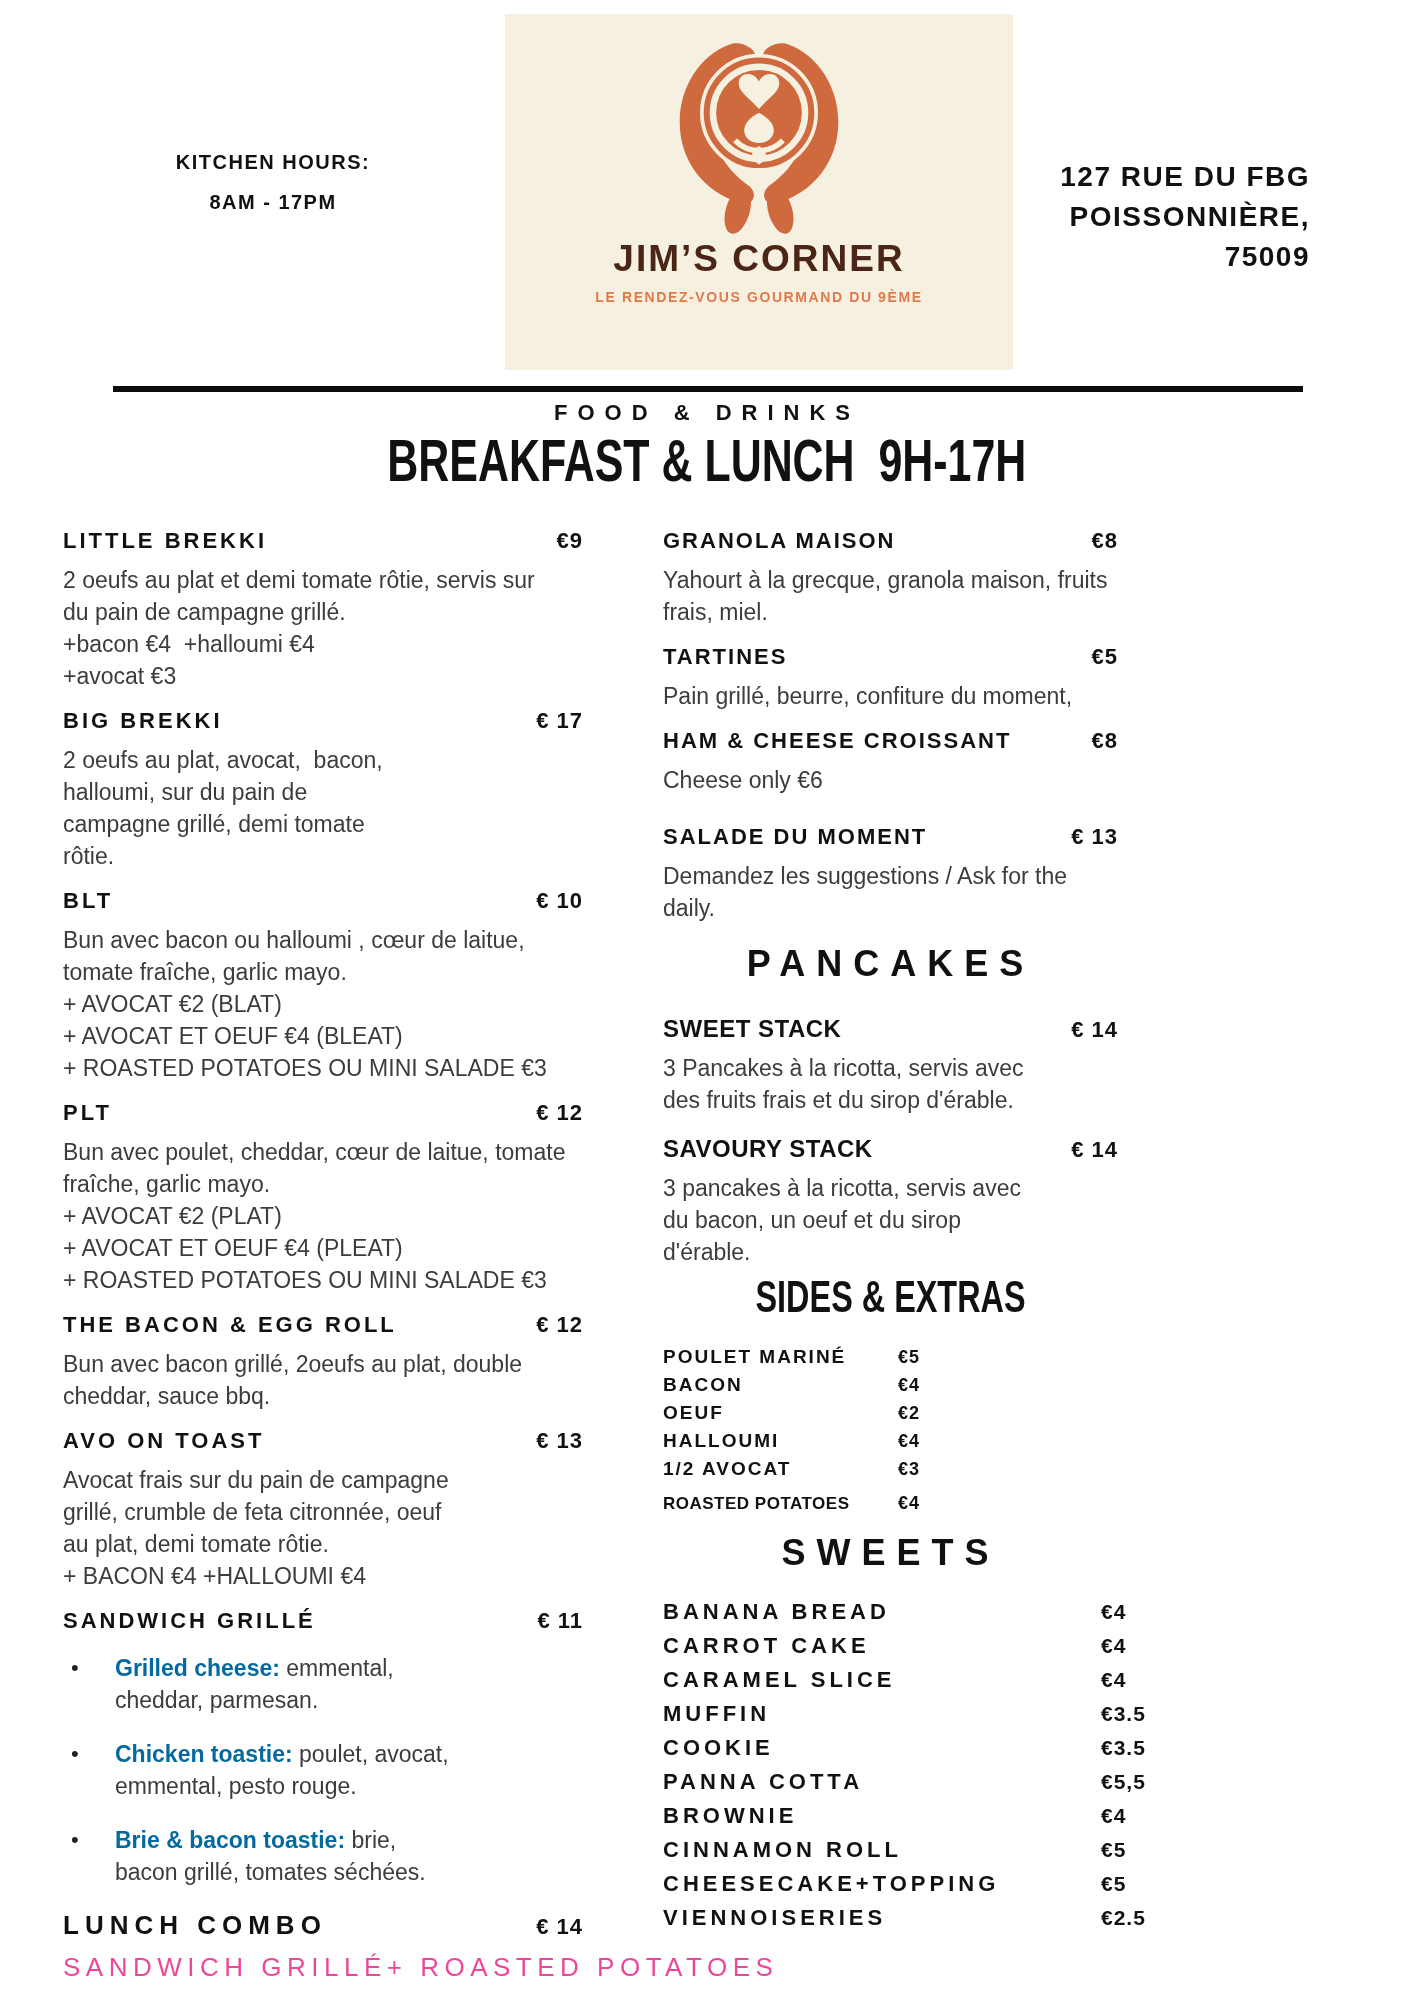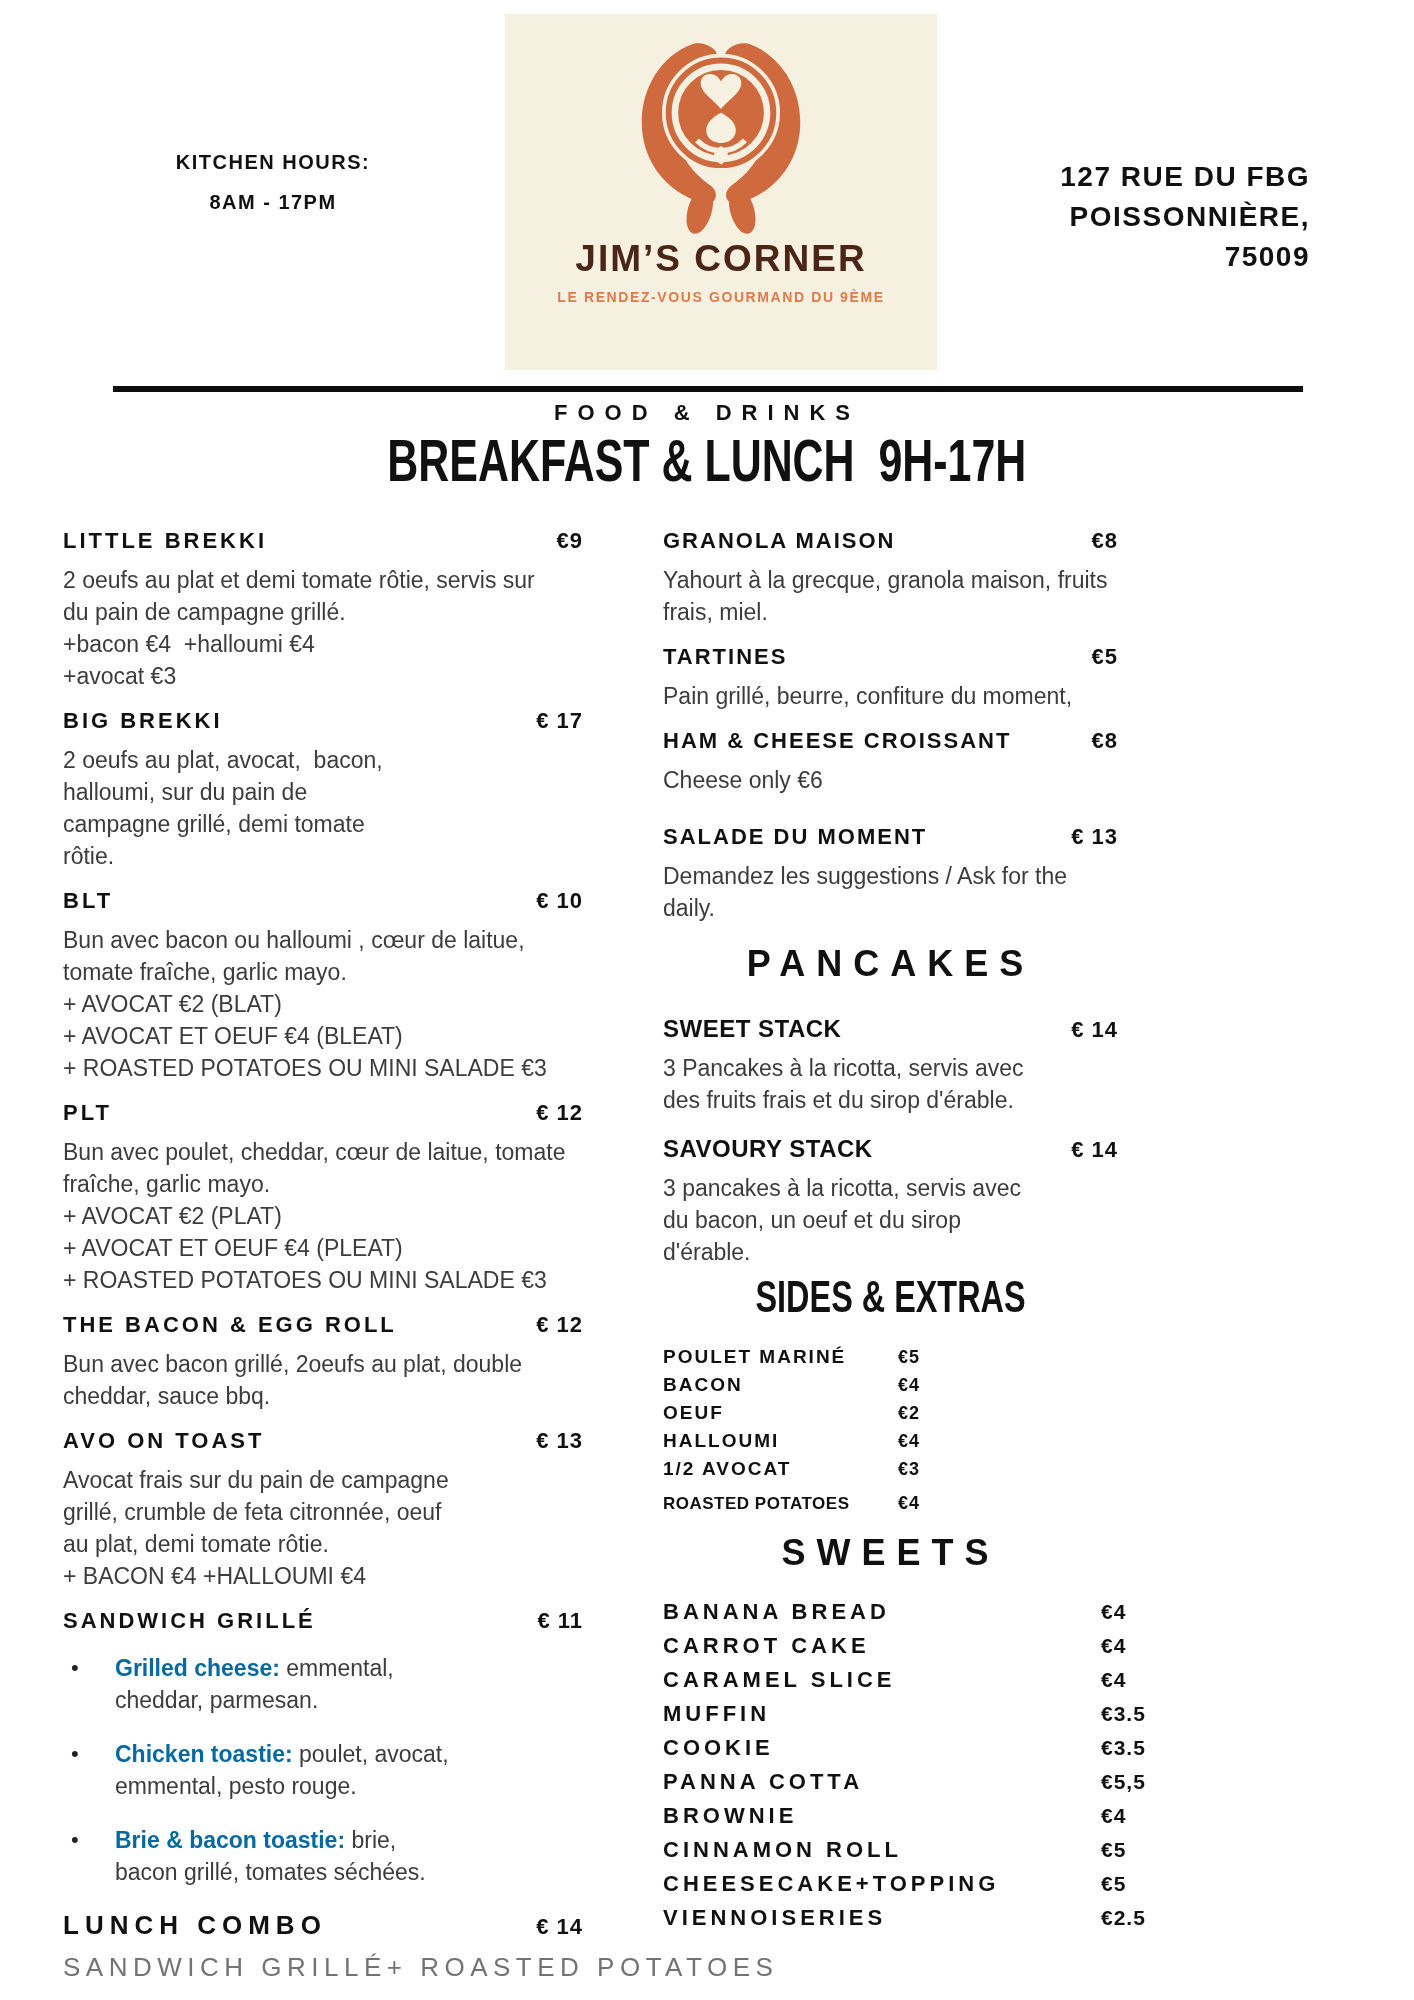--- a/index.html
+++ b/index.html
@@ -4,21 +4,21 @@
 <style>
   html,body{margin:0;padding:0;background:#fff;}
   .page{position:relative;width:1414px;height:2000px;background:#ffffff;
         font-family:"Liberation Sans",sans-serif;color:#111;overflow:hidden;}
 
   
   .hours{position:absolute;left:113px;top:142px;width:320px;text-align:center;
          font-weight:bold;font-size:20px;letter-spacing:1.5px;line-height:40px;}
   .address{position:absolute;left:990px;top:157px;width:320px;text-align:right;
          font-weight:bold;font-size:28px;letter-spacing:1.5px;line-height:40px;}
-  .brand{position:absolute;left:505px;top:14px;width:432px;height:356px;
+  .brand{position:absolute;left:505px;top:14px;width:508px;height:356px;
          background:#F6F0E1;text-align:center;}
   .logo{display:block;margin:14px auto 0;width:222px;height:212px;}
   .brand-name{font-size:37px;font-weight:bold;letter-spacing:2px;color:#4B2617;line-height:1;}
   .brand-tag{font-size:14px;font-weight:bold;letter-spacing:1.6px;color:#DF7A4A;margin-top:12px;}
 
   .divider{position:absolute;left:113px;top:386px;width:1190px;height:6px;background:#0d0d0d;}
 
   .menu-head{position:absolute;left:0;top:402px;width:100%;text-align:center;line-height:1;}
   .kicker{font-size:22px;font-weight:bold;letter-spacing:10px;}
   .big-title{display:inline-block;font-size:58px;font-weight:bold;white-space:pre;
@@ -38,21 +38,21 @@
   .iprice{font-size:22px;font-weight:bold;letter-spacing:1px;white-space:nowrap;}
   .desc{font-size:23px;line-height:32px;color:#3C3C3C;white-space:pre-wrap;max-width:630px;}
 
   .bullets{margin-top:16px;}
   .bullet{display:flex;margin-bottom:22px;font-size:23px;line-height:32px;color:#3C3C3C;}
   .bullet .dot{width:44px;padding-left:8px;font-size:22px;color:#222;}
   .bullet .btext{white-space:pre-wrap;max-width:470px;}
   .bullet .lead{font-weight:bold;color:#0369a1;}
 
   .combo{margin-top:20px;}
-  .combo-sub{font-size:26px;letter-spacing:5.5px;color:#737373;margin-top:12px;white-space:nowrap;}
+  .combo-sub{font-size:26px;letter-spacing:5.5px;color:#ec4899;margin-top:12px;white-space:nowrap;}
 
   .center-head{text-align:center;font-weight:bold;line-height:1;}
   .pancakes-head{font-size:36px;letter-spacing:11px;margin:22px 0 32px;}
   .sides-head{font-size:45px;margin:6px 0 24px;}
   .sides-head .squeeze{display:inline-block;transform:scaleX(0.72);transform-origin:center;}
   .sweets-head{font-size:36px;letter-spacing:11px;margin:18px 0 24px;}
 
   .srow{display:grid;grid-template-columns:235px auto;align-items:baseline;
         font-weight:bold;font-size:19px;letter-spacing:2px;line-height:27px;}
   .srow.small{font-size:17px;letter-spacing:0.5px;margin-top:7px;}

